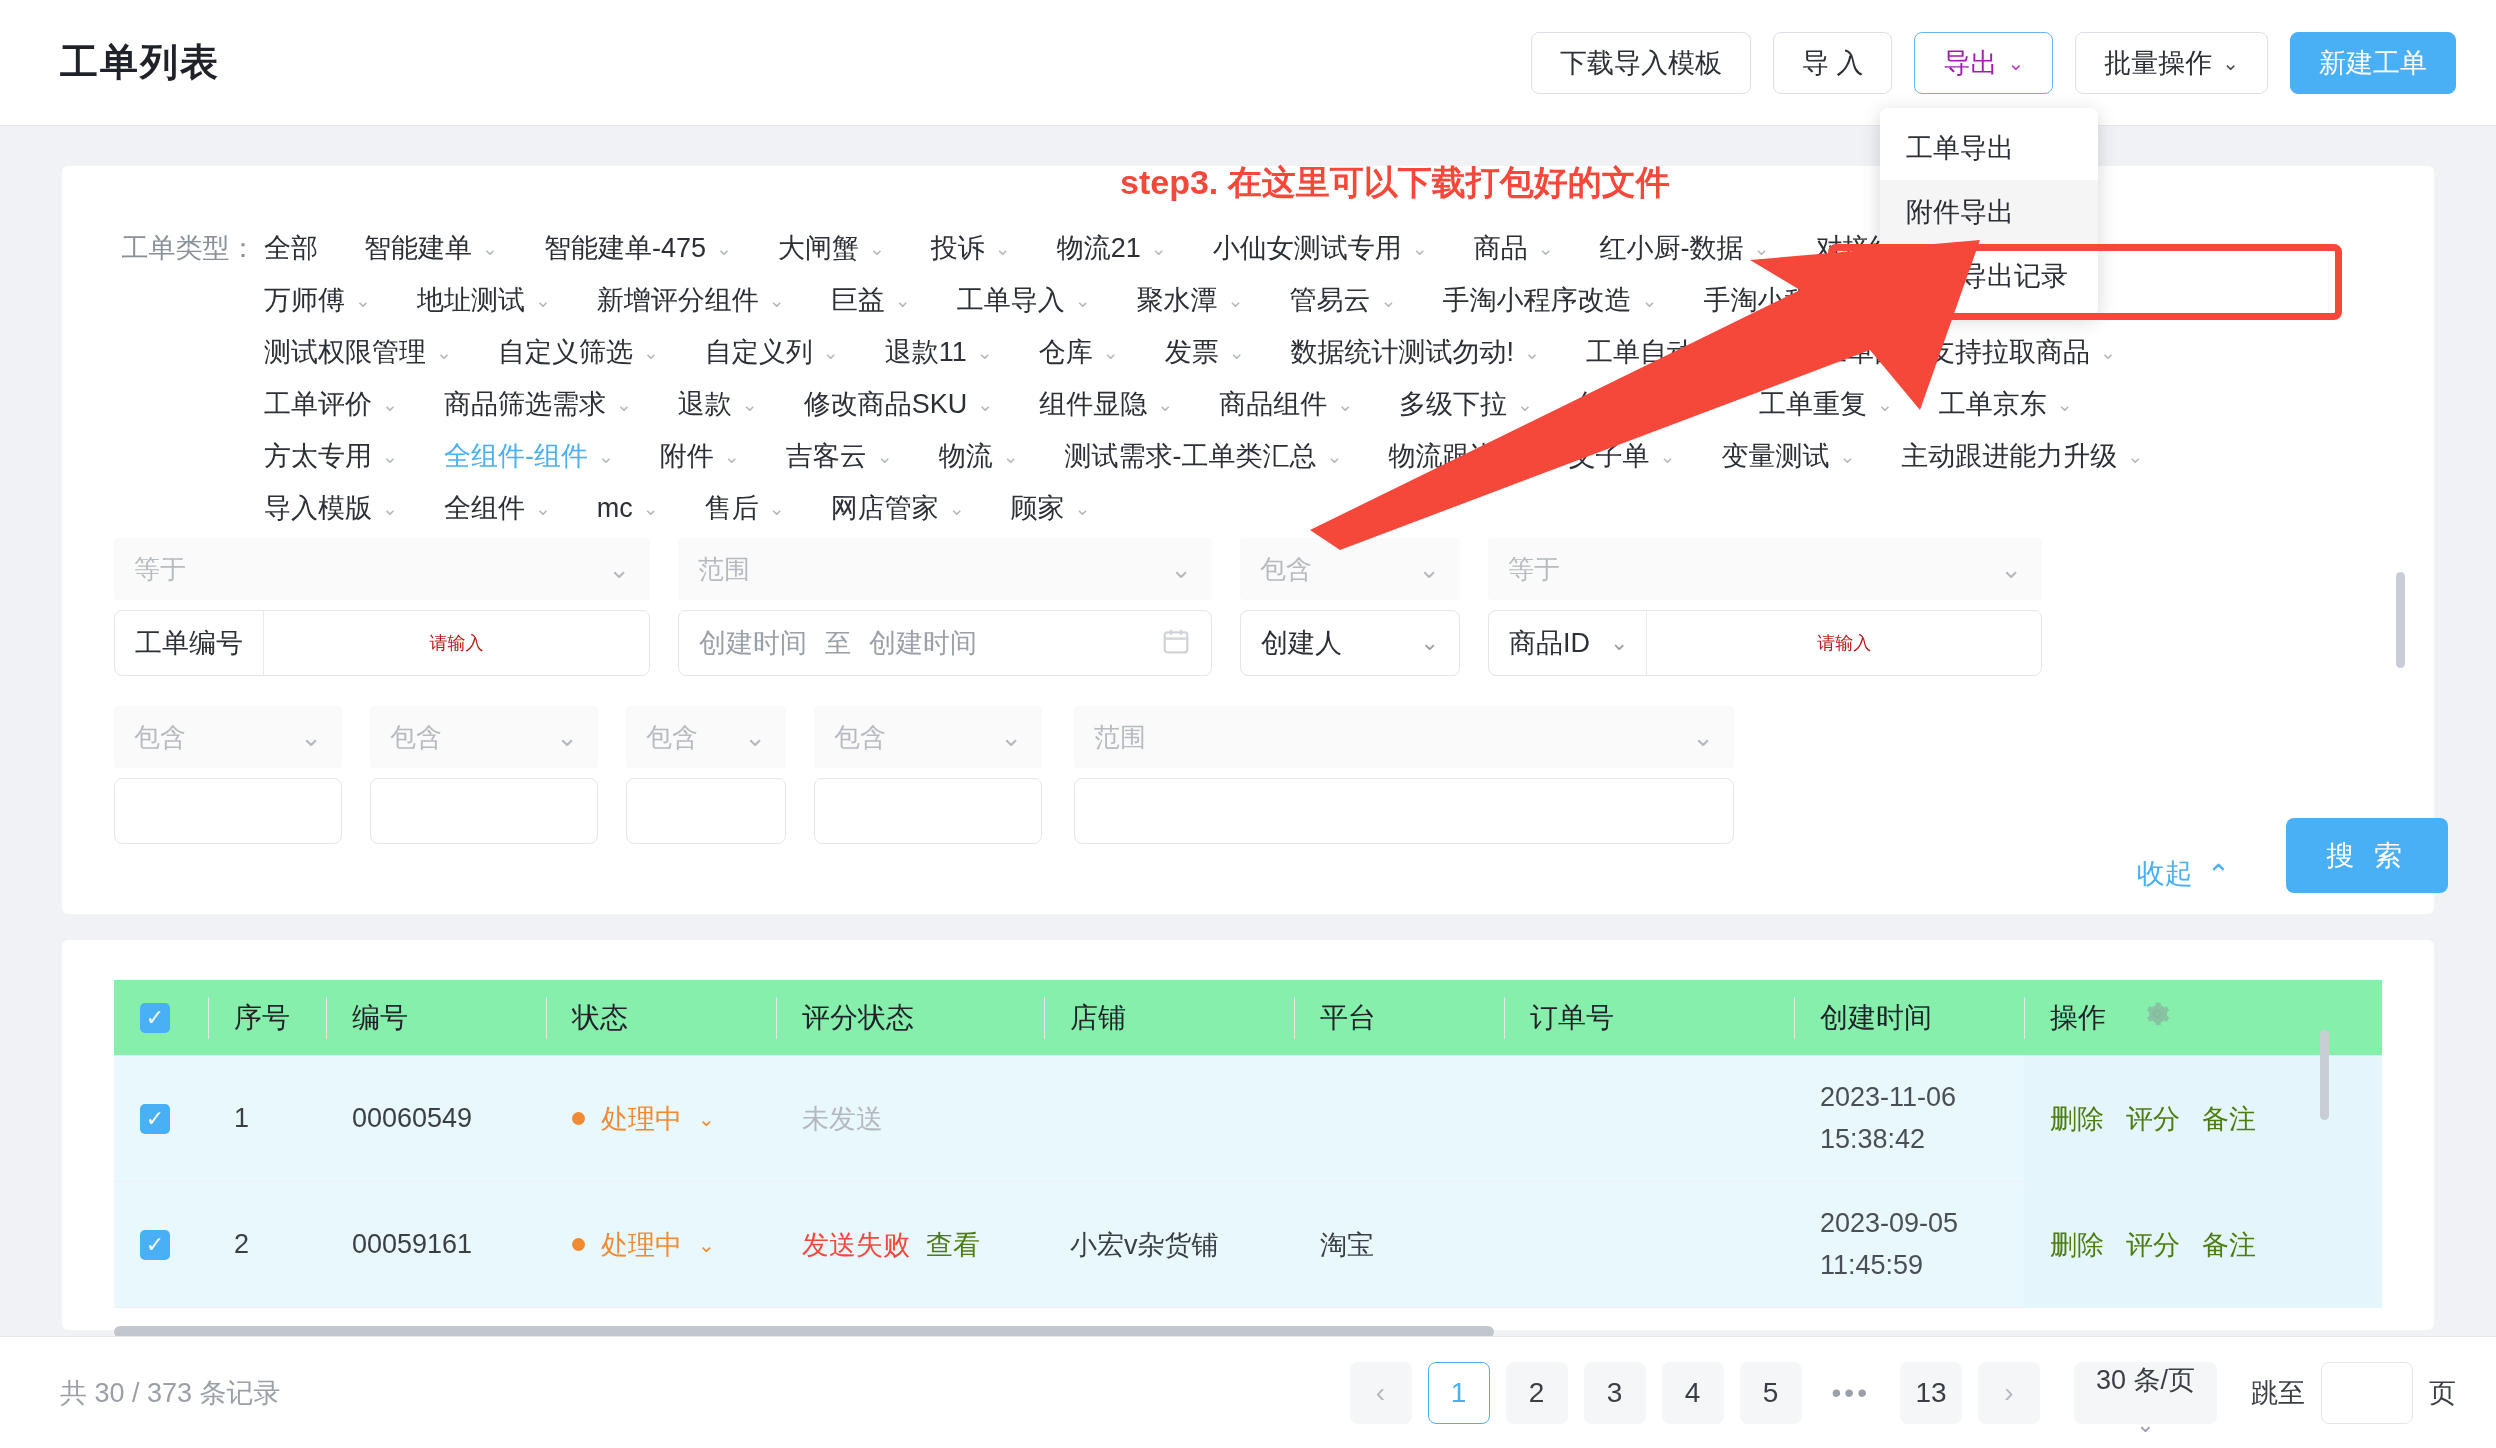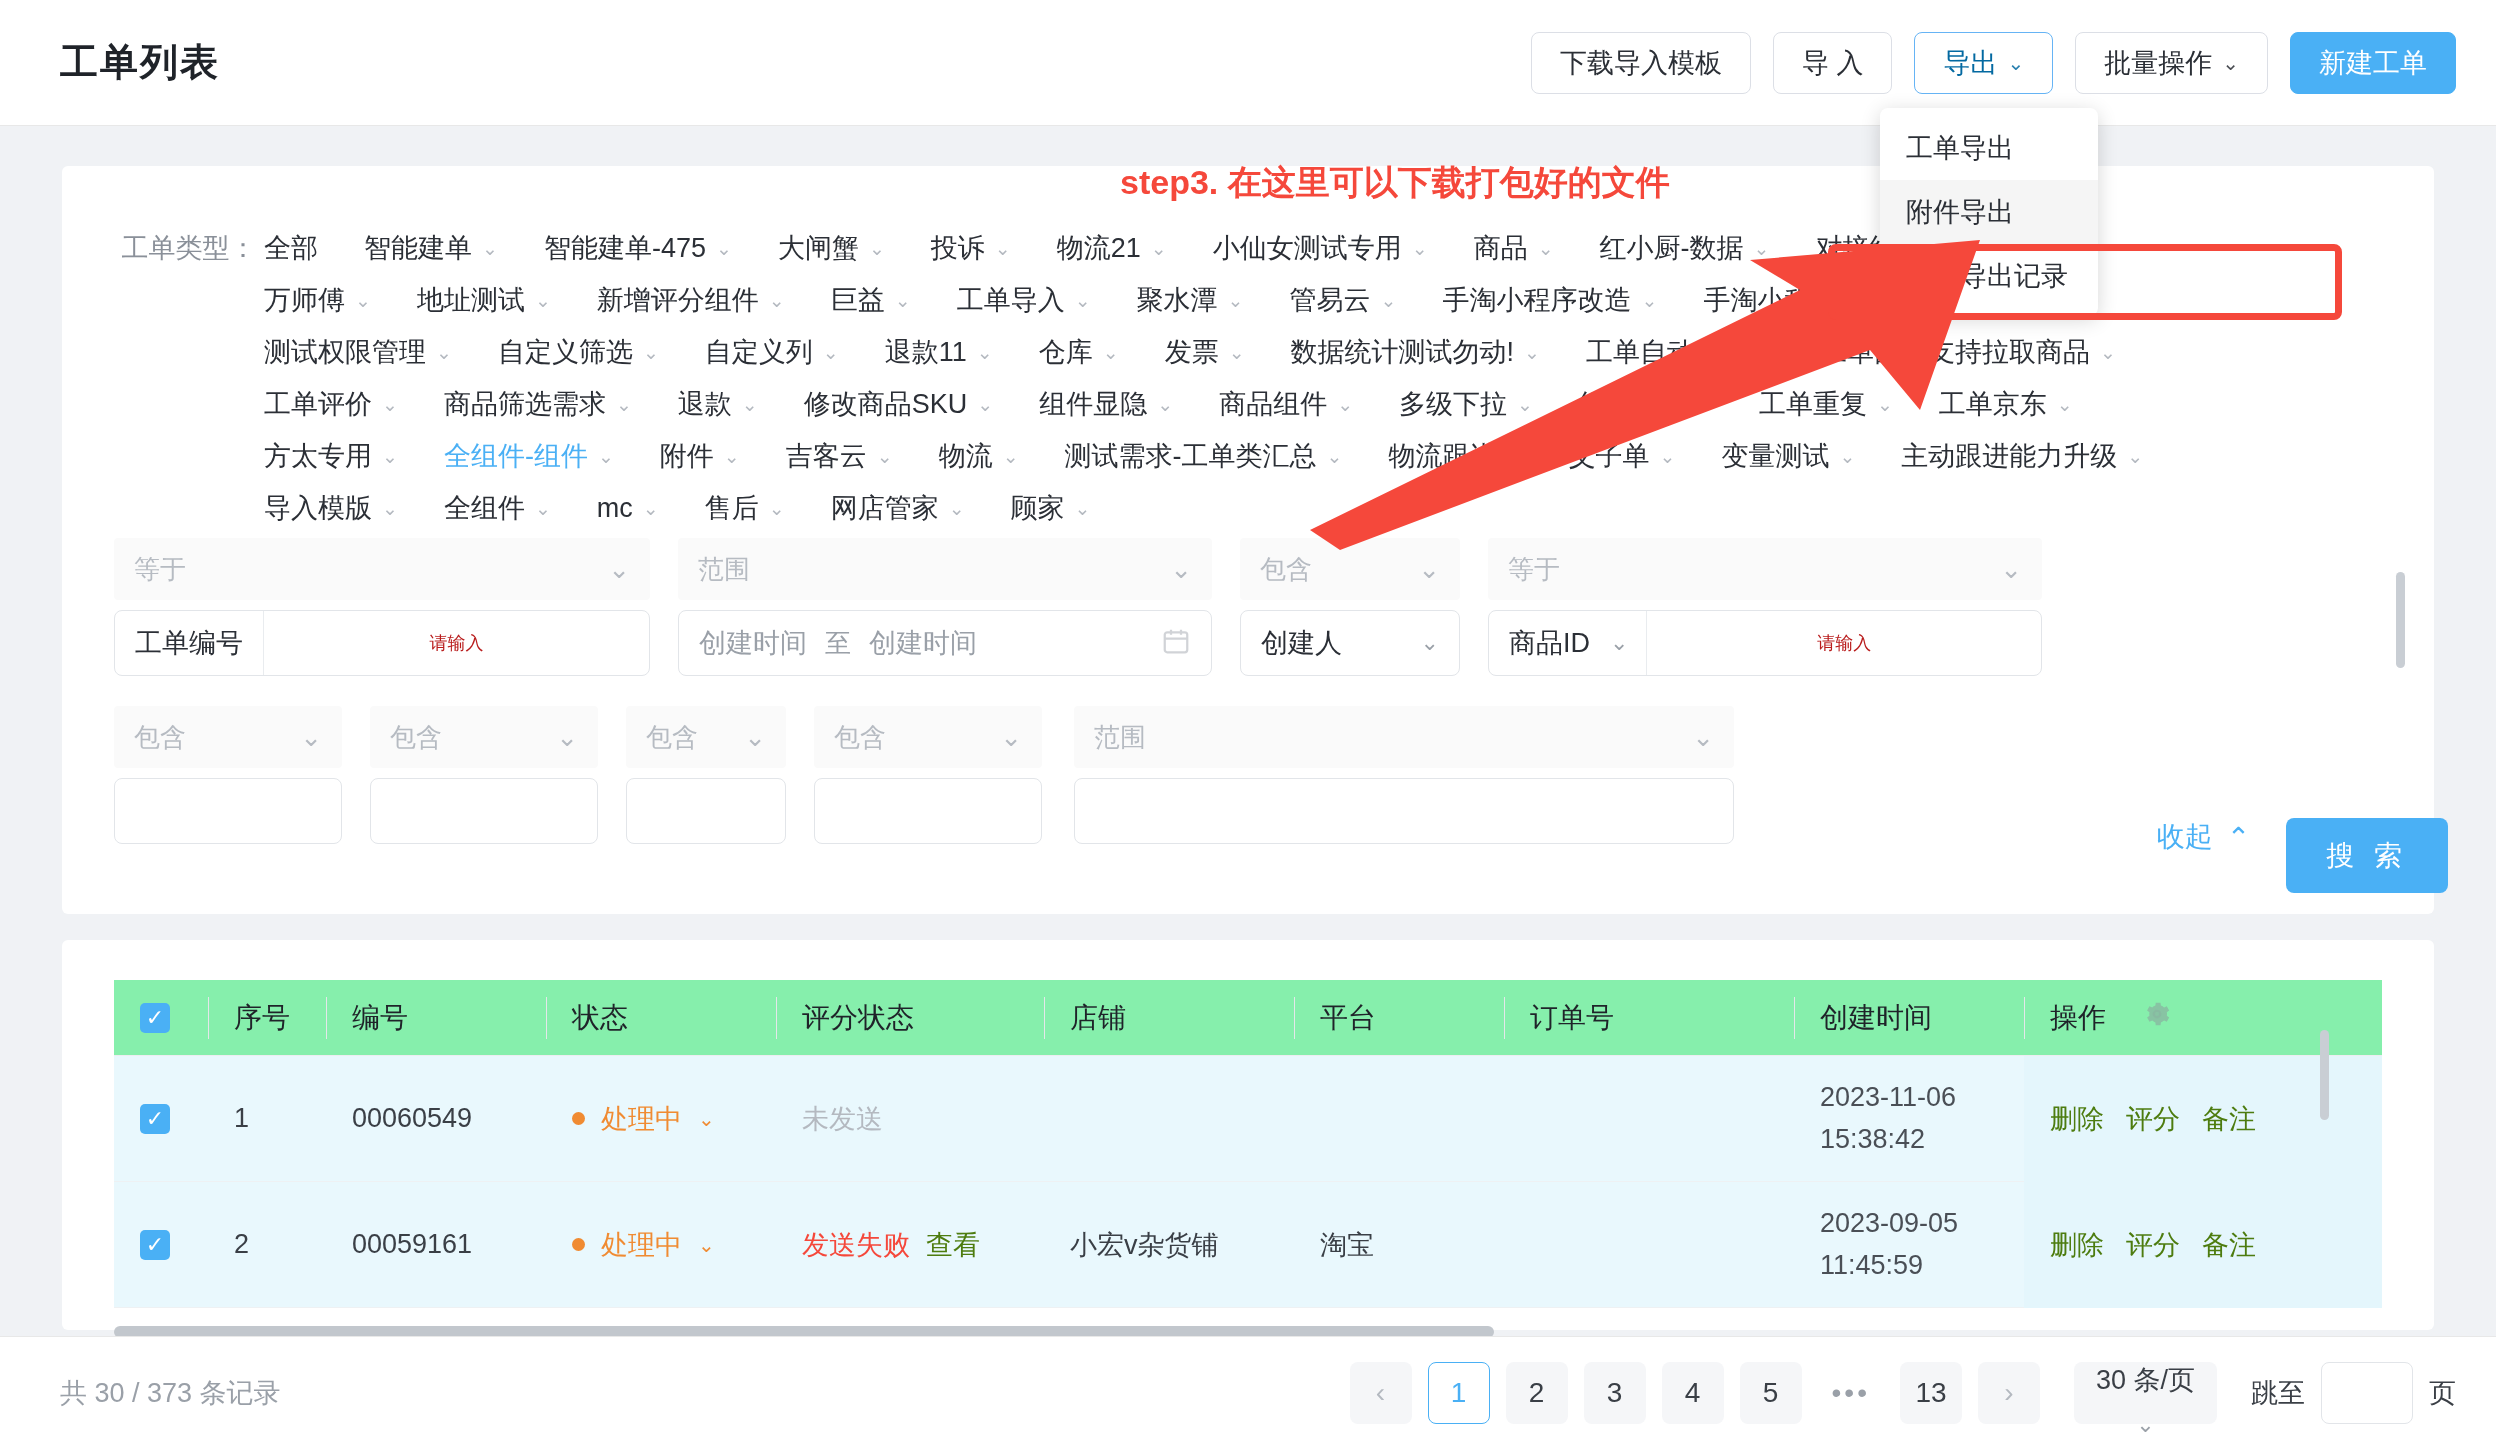--- a/index.html
+++ b/index.html
@@ -18,21 +18,21 @@
     display: flex; align-items: center; justify-content: space-between;
     padding: 0 40px 0 60px;
   }
   .page-title { font-size: 38px; font-weight: bold; color: #1f2329; letter-spacing: 2px; }
   .hdr-actions { display: flex; align-items: center; gap: 22px; margin-left: 28px; }
   .btn {
     height: 62px; border-radius: 8px; border: 1px solid #dcdfe6; background: #fff;
     color: #2b2f36; font-size: 27px; display: flex; align-items: center; justify-content: center;
     padding: 0 28px; white-space: nowrap; cursor: pointer; font-family: inherit;
   }
-  .btn.ghost-active { border-color: #66b4f5; color: #0369a1; }
+  .btn.ghost-active { border-color: #66b4f5; color: #a21caf; }
   .btn.primary { background: #4ab0f5; border-color: #4ab0f5; color: #fff; }
   .caret { font-size: 20px; margin-left: 10px; opacity: .85; }
 
   
   .dropdown {
     position: absolute; top: 108px; left: 1880px; width: 218px;
     background: #fff; border-radius: 8px;
     box-shadow: 0 4px 20px rgba(0,0,0,.16); z-index: 60; padding: 8px 0;
   }
   .dd-item {
@@ -81,21 +81,21 @@
   .date-range { display: flex; align-items: center; width: 100%; padding: 0 20px; gap: 18px; }
   .date-ph { font-size: 27px; color: #9aa0a8; }
   .date-sep { font-size: 26px; color: #9aa0a8; }
   .cal-icon { margin-left: auto; opacity: .45; }
 
   .scroll-v {
     position: absolute; width: 9px; border-radius: 5px; background: #c9ced4;
   }
 
   .collapse-row {
-    position: absolute; top: 818px; right: 48px; display: flex; align-items: flex-start; gap: 36px;
+    position: absolute; top: 818px; right: 48px; display: flex; align-items: flex-end; gap: 56px;
   }
   .collapse-link { color: #4ab0f5; font-size: 28px; display: flex; align-items: center; gap: 14px; cursor: pointer; }
   .search-btn {
     background: #4ab0f5; color: #fff; font-size: 28px; border: none; border-radius: 8px;
     height: 75px; padding: 0 40px; letter-spacing: 6px; cursor: pointer; font-family: inherit;
   }
 
   
   .table-card { top: 940px; left: 62px; width: 2372px; height: 390px; }
   .tbl { position: absolute; top: 40px; left: 52px; width: 2268px; }

